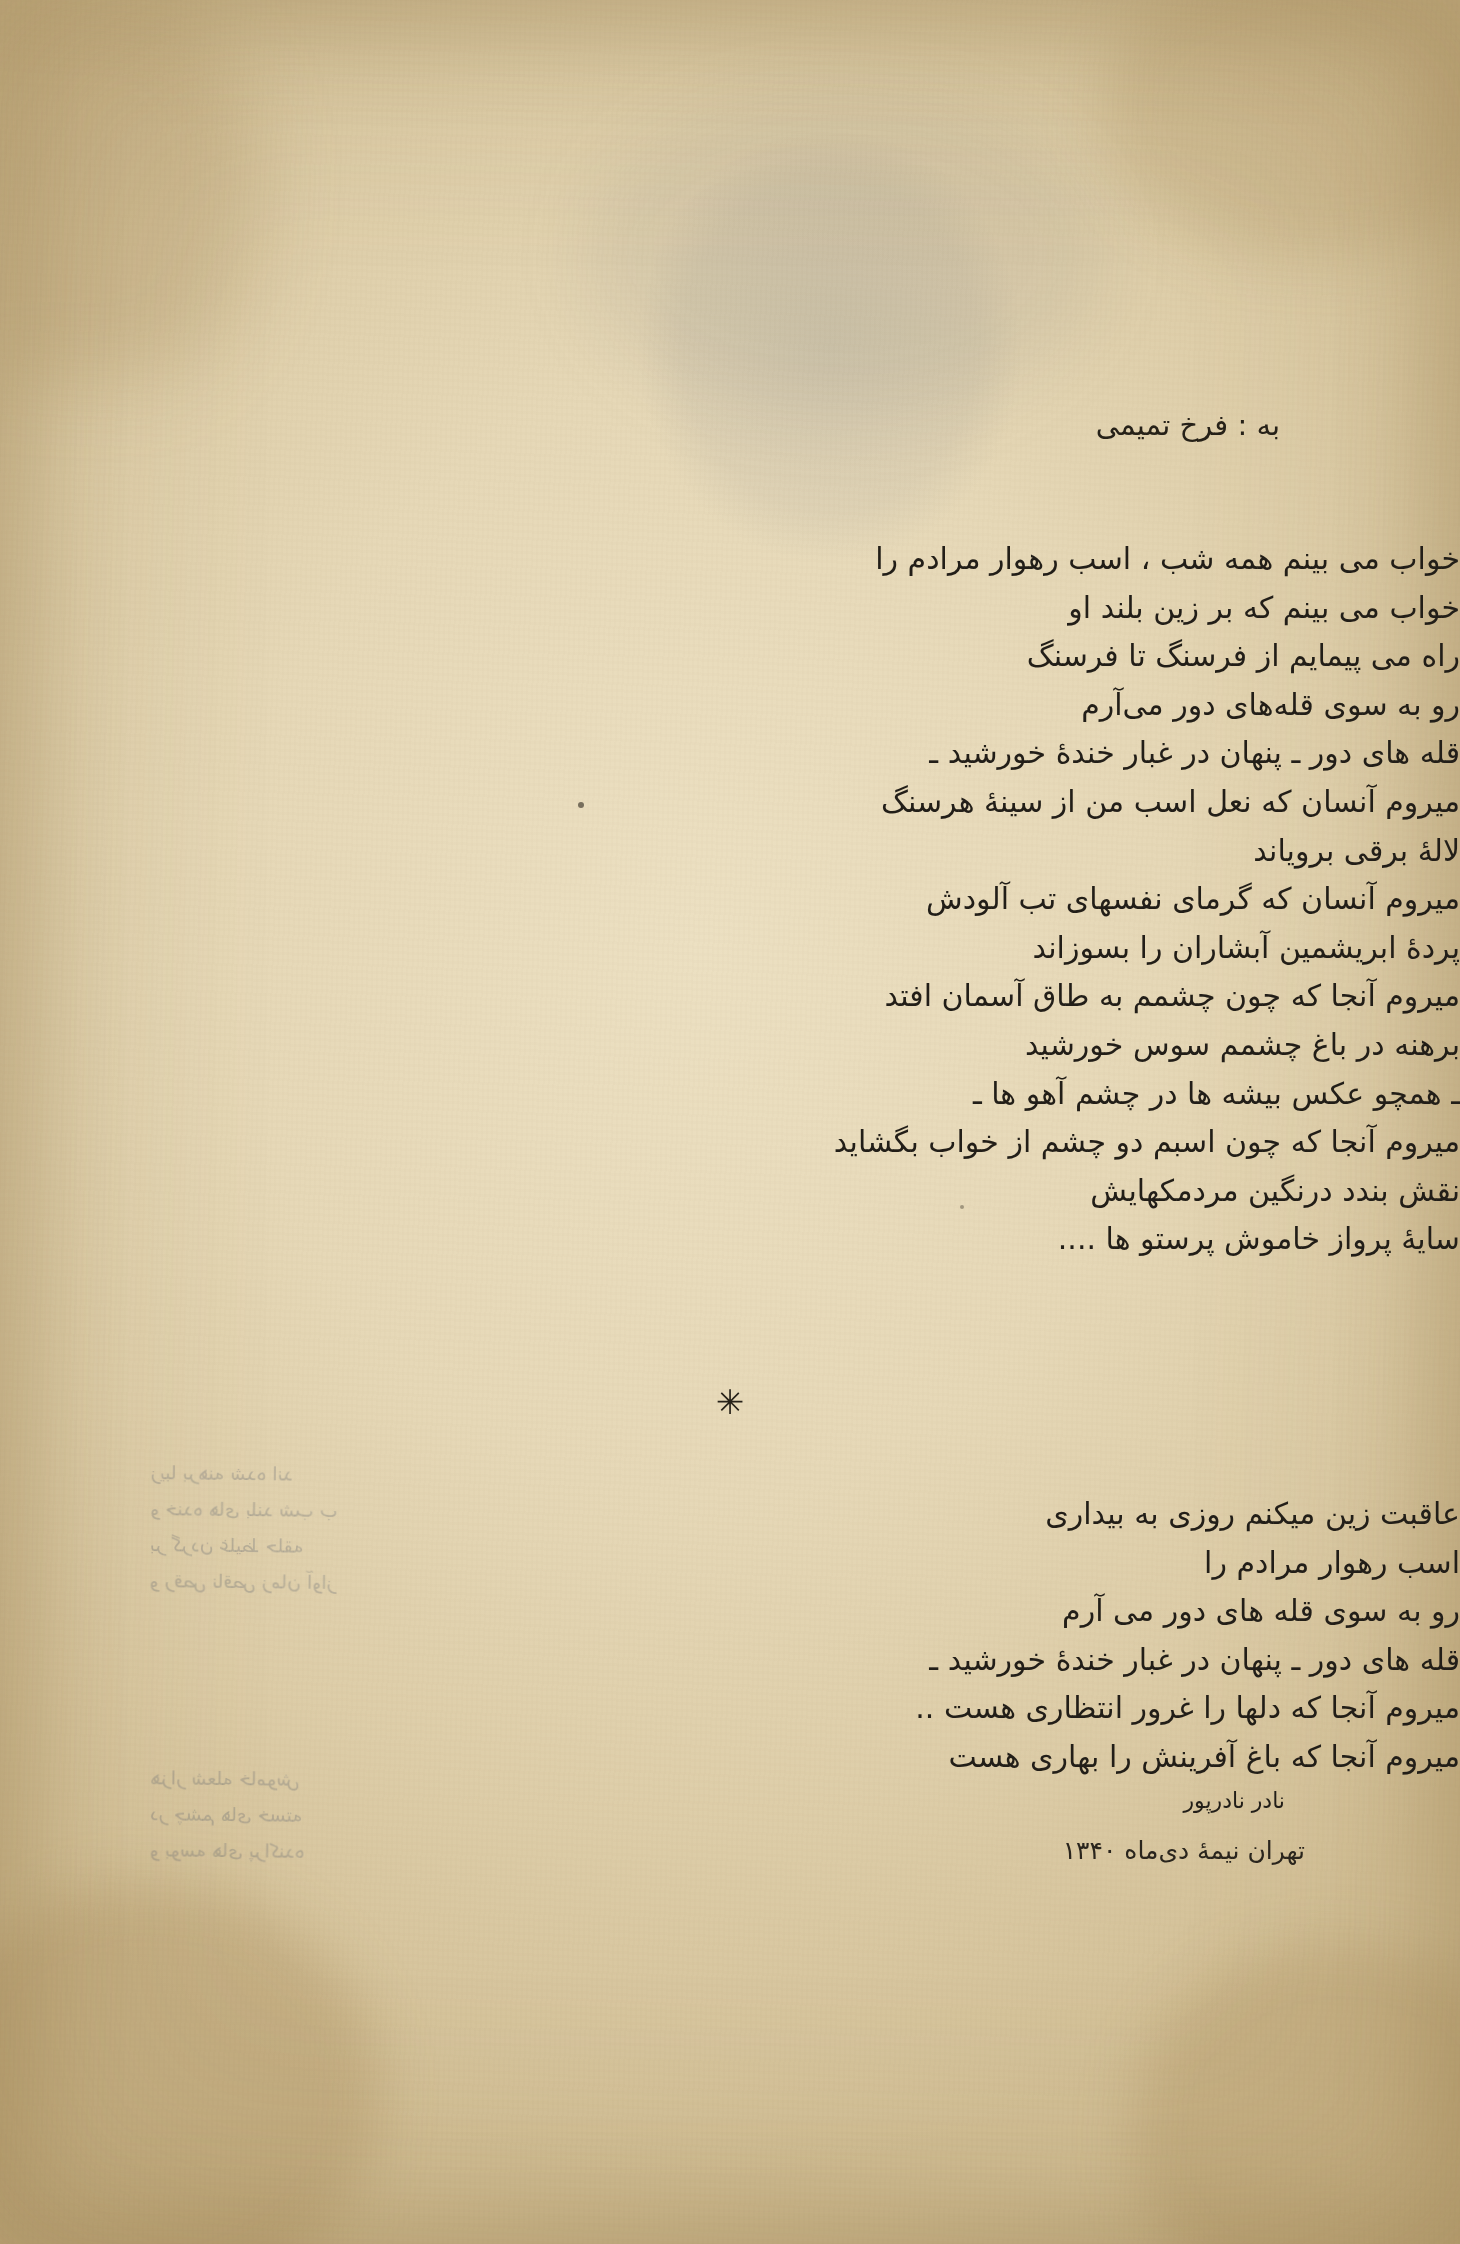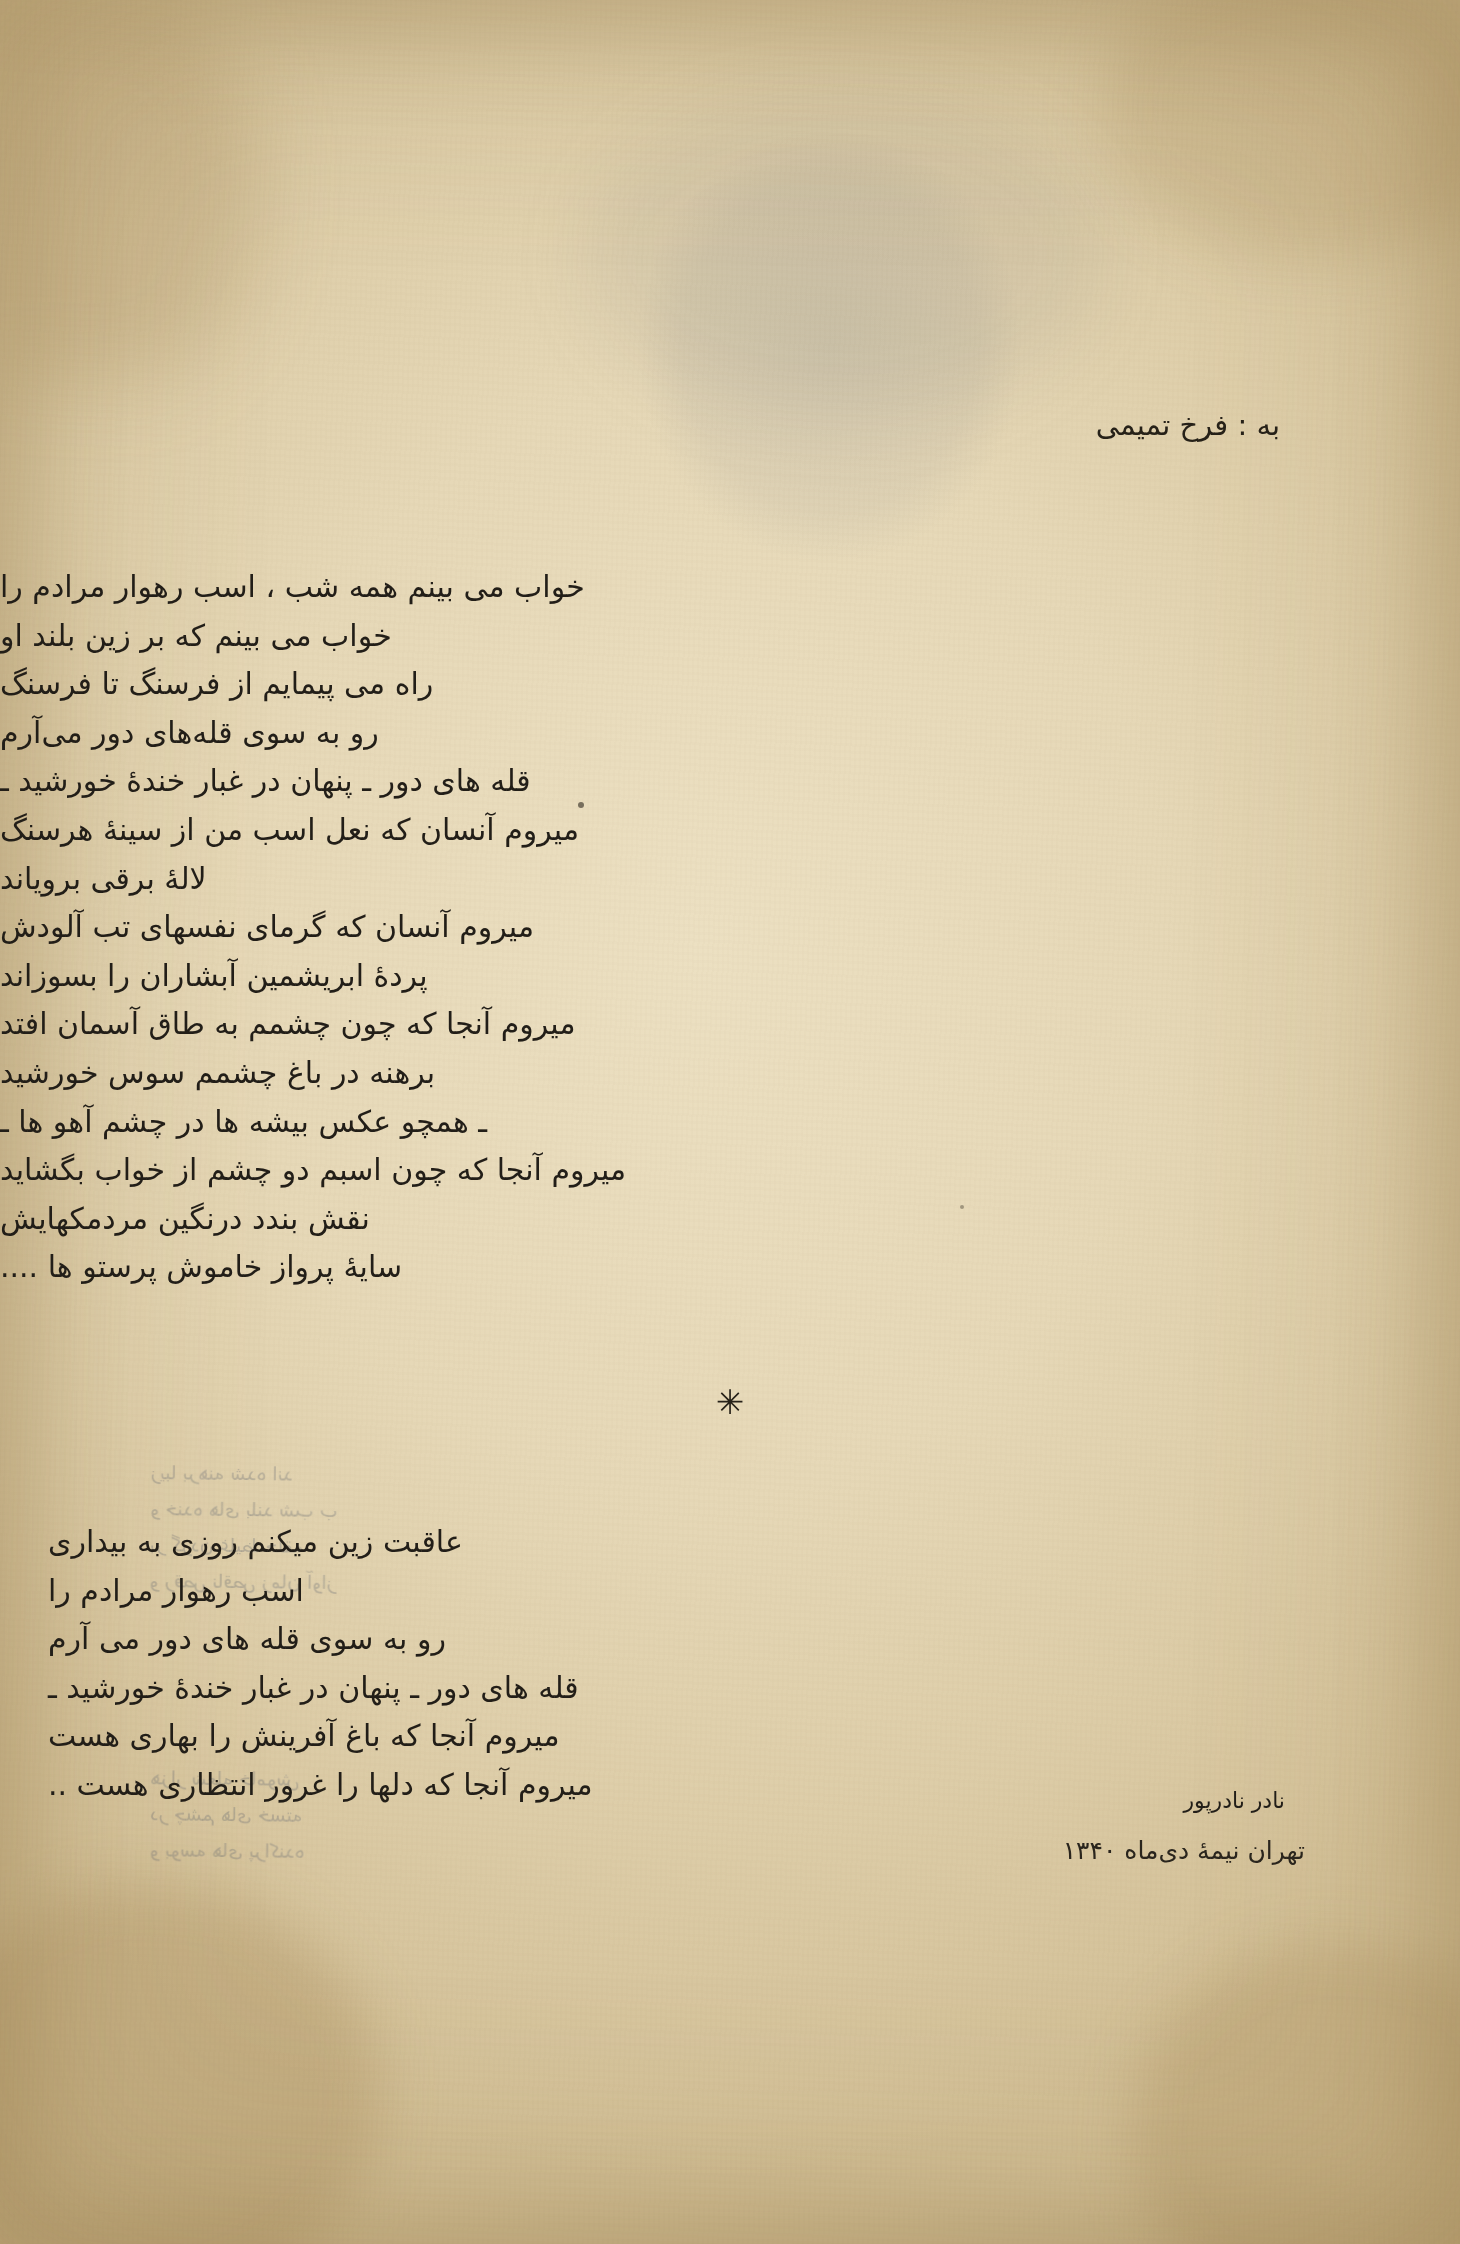--- a/index.html
+++ b/index.html
@@ -86,26 +86,25 @@
   }
   .dedication {
     position: absolute;
     top: 408px;
     right: 180px;
     font-size: 29px;
     color: #262118;
   }
   .stanza {
     position: absolute;
-    text-align: left;
+    text-align: right;
     left: 0; right: 0;
     font-size: 30px;
     line-height: 1.62;
     color: #221e18;
-    margin-top: 28px;
   }
   .stanza div { white-space: nowrap; }
   .stanza-1 { top: 535px; }
   .stanza-2 { top: 1490px; padding-left: 48px; }
   .divider {
     position: absolute;
     top: 1382px;
     left: 0; right: 0;
     text-align: center;
     font-size: 34px;
@@ -176,22 +175,22 @@
       <div>سایهٔ پرواز خاموش پرستو ها ....</div>
     </div>
 
     <div class="divider">✳</div>
 
     <div class="stanza stanza-2">
       <div>عاقبت زین میکنم روزی به بیداری</div>
       <div>اسب رهوار مرادم را</div>
       <div>رو به سوی قله های دور می آرم</div>
       <div>قله های دور ـ پنهان در غبار خندهٔ خورشید ـ</div>
+      <div>میروم آنجا که دلها را غرور انتظاری هست ..</div>
       <div>میروم آنجا که باغ آفرینش را بهاری هست</div>
-      <div>میروم آنجا که دلها را غرور انتظاری هست ..</div>
     </div>
 
     <div class="signature">نادر نادرپور</div>
     <div class="dateline">تهران نیمهٔ دی‌ماه ۱۳۴۰</div>
   </div>
 
   <div class="speck" style="left:578px; top:802px; width:6px; height:6px;"></div>
   <div class="speck" style="left:960px; top:1205px; width:4px; height:4px; opacity:.4;"></div>
 </div>
 

